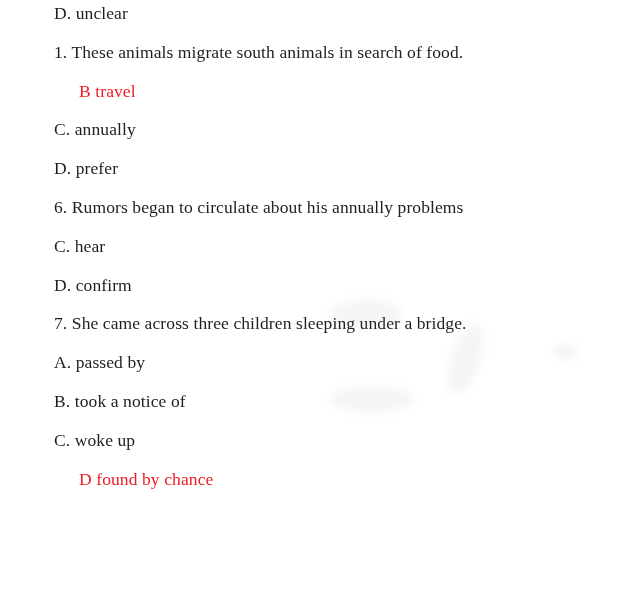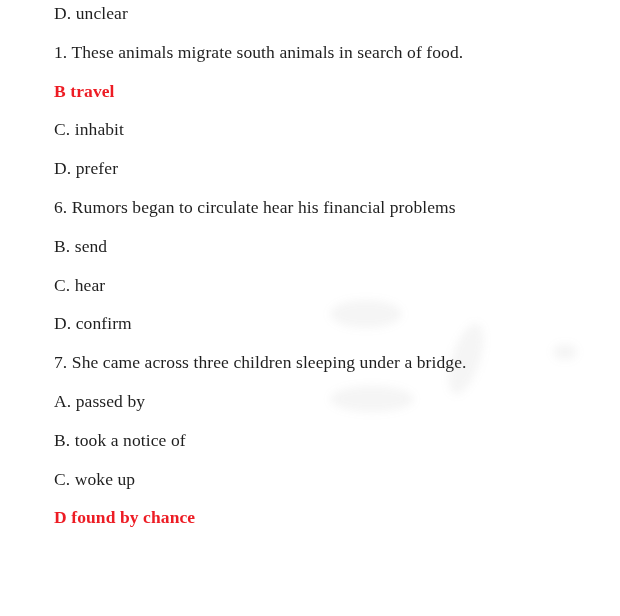--- a/index.html
+++ b/index.html
@@ -26,21 +26,22 @@
   .line{
     margin:0;
     font-size:17.5px;
     line-height:38.8px;
     color:var(--text-color);
     white-space:nowrap;
     letter-spacing:0.1px;
   }
   .line.answer{
     color:var(--answer-color);
-    font-weight:bold;
+    font-weight:normal;
+    margin-left:25px;
   }
   .u{
     text-underline-offset:3px;
   }
   
   .artifact{
     position:absolute;
     background:rgba(120,118,115,0.07);
     border-radius:50%;
     filter:blur(4px);
@@ -56,28 +57,27 @@
 
 <main class="page">
 
   <p class="line option">D. unclear</p>
 
   <p class="line question"><span>1. These animals </span><span class="u">migrate</span><span> south animals in search of food.</span></p>
 
 
   <p class="line answer">B travel</p>
 
-  <p class="line option">C. inhabit</p>
+  <p class="line option">C. annually</p>
 
   <p class="line option">D. prefer</p>
 
-  <p class="line question"><span>6. Rumors began to </span><span class="u">circulate</span><span> hear his financial problems</span></p>
+  <p class="line question"><span>6. Rumors began to </span><span class="u">circulate</span><span> about his annually problems</span></p>
 
 
-  <p class="line option">B. send</p>
 
   <p class="line option">C. hear</p>
 
   <p class="line option">D. confirm</p>
 
   <p class="line question"><span>7. She </span><span class="u">came across</span><span> three children sleeping under a bridge.</span></p>
 
   <p class="line option">A. passed by</p>
 
   <p class="line option">B. took a notice of</p>

